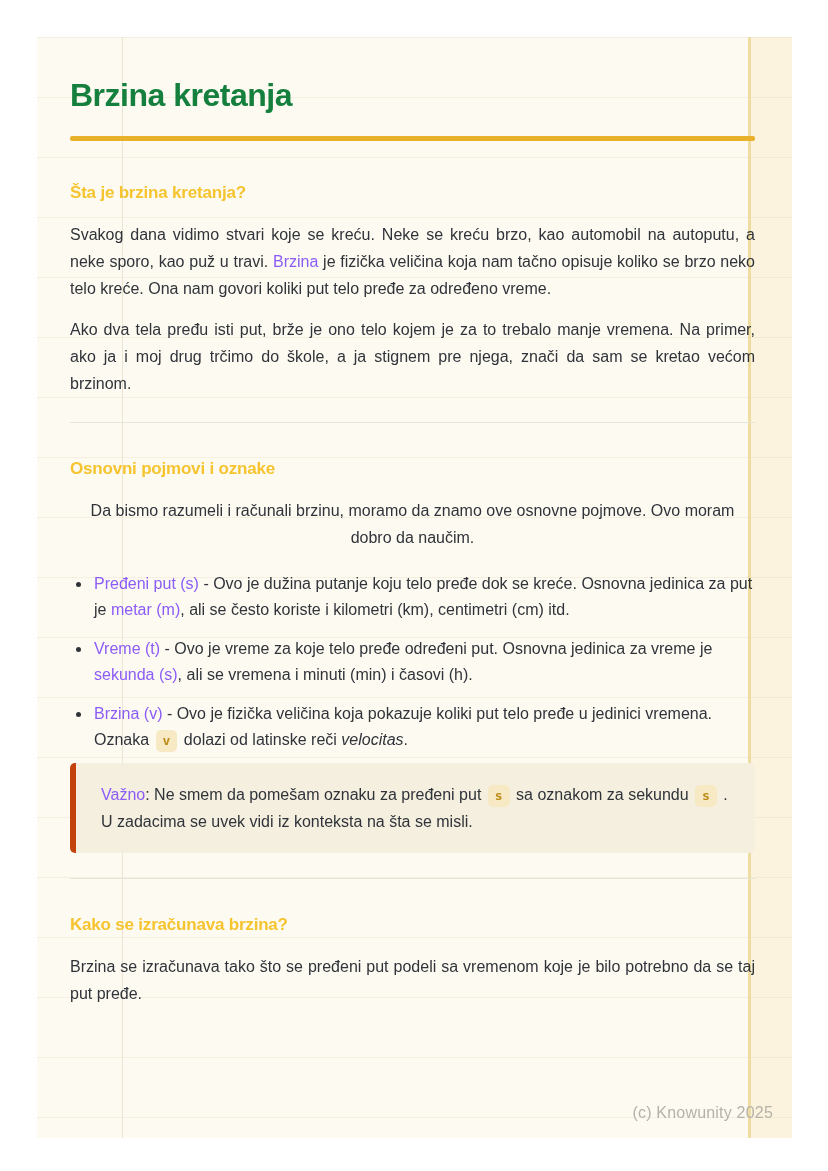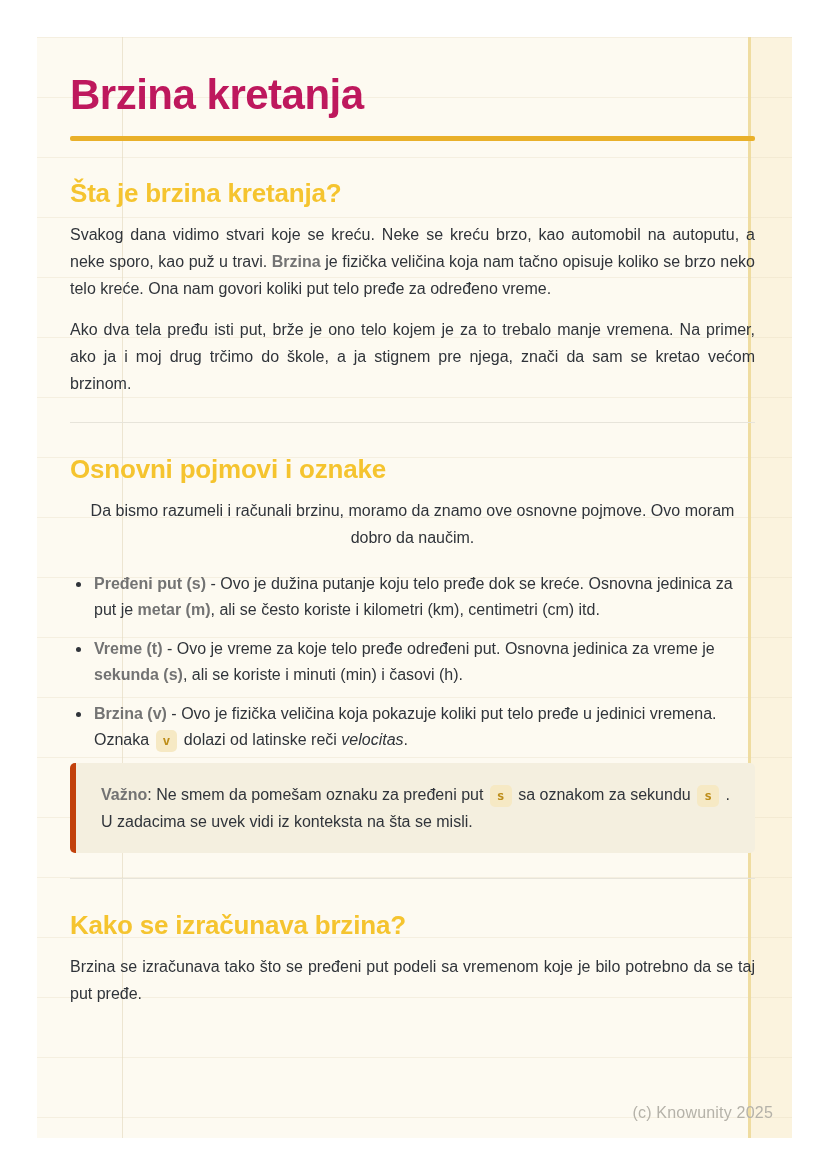--- a/index.html
+++ b/index.html
@@ -61,36 +61,36 @@
     height: 100%;
     background: #fbf3de;
   }
   .content {
     position: relative;
     padding: 34px 37px 0 33px;
     z-index: 1;
   }
   h1.doc-title {
     margin: 0;
-    font-size: 42px;
+    font-size: 32px;
     line-height: 48px;
     font-weight: 800;
     letter-spacing: -0.5px;
-    color: #be185d;
+    color: #15803d;
   }
   .title-rule {
     height: 5px;
     background: #e9b02a;
     border: none;
     margin: 17px 0 0 0;
     border-radius: 2px;
   }
   h2.section-heading {
     margin: 32px 0 0 0;
-    font-size: 26px;
+    font-size: 17px;
     line-height: 28px;
     font-weight: 800;
     letter-spacing: -0.2px;
     color: #f5c42f;
   }
   h2.section-heading.first {
     margin-top: 38px;
   }
   p.body-text {
     margin: 14px 0 0 0;
@@ -110,21 +110,21 @@
     padding: 0 0 0 22px;
     color: #30343a;
   }
   ul.term-list li {
     font-size: 16px;
     line-height: 26px;
     margin: 0 0 13px 0;
     padding-left: 2px;
   }
   ul.term-list li:last-child { margin-bottom: 0; }
-  b, .bold { font-weight: 700; color: #737373; }
+  b, .bold { font-weight: 400; color: #8b5cf6; }
   .italic { font-style: italic; }
   .chip {
     display: inline-block;
     background: #f6e9c4;
     color: #bd8d19;
     font-family: "DejaVu Sans Mono", "Liberation Mono", monospace;
     font-size: 13px;
     font-weight: 700;
     line-height: 1;
     padding: 4px 7px 5px 7px;
@@ -173,21 +173,21 @@
       <p class="body-text">Ako dva tela pređu isti put, brže je ono telo kojem je za to trebalo manje vremena. Na primer, ako ja i moj drug trčimo do škole, a ja stignem pre njega, znači da sam se kretao većom brzinom.</p>
 
       <hr class="divider">
 
       <h2 class="section-heading">Osnovni pojmovi i oznake</h2>
 
       <p class="body-text no-justify">Da bismo razumeli i računali brzinu, moramo da znamo ove osnovne pojmove. Ovo moram dobro da naučim.</p>
 
       <ul class="term-list">
         <li><b>Pređeni put (s)</b><span> - Ovo je dužina putanje koju telo pređe dok se kreće. Osnovna jedinica za put je </span><b>metar (m)</b><span>, ali se često koriste i kilometri (km), centimetri (cm) itd.</span></li>
-        <li><b>Vreme (t)</b><span> - Ovo je vreme za koje telo pređe određeni put. Osnovna jedinica za vreme je </span><b>sekunda (s)</b><span>, ali se koriste i minuti (min) i časovi (h).</span></li>
+        <li><b>Vreme (t)</b><span> - Ovo je vreme za koje telo pređe određeni put. Osnovna jedinica za vreme je </span><b>sekunda (s)</b><span>, ali se vremena i minuti (min) i časovi (h).</span></li>
         <li><b>Brzina (v)</b><span> - Ovo je fizička veličina koja pokazuje koliki put telo pređe u jedinici vremena. Oznaka </span><span class="chip">v</span><span> dolazi od latinske reči </span><span class="italic">velocitas</span><span>.</span></li>
       </ul>
 
       <div class="callout"><b>Važno</b><span>: Ne smem da pomešam oznaku za pređeni put </span><span class="chip">s</span><span> sa oznakom za sekundu </span><span class="chip">s</span><span> . U zadacima se uvek vidi iz konteksta na šta se misli.</span></div>
 
       <hr class="divider">
 
       <h2 class="section-heading">Kako se izračunava brzina?</h2>
 
       <p class="body-text">Brzina se izračunava tako što se pređeni put podeli sa vremenom koje je bilo potrebno da se taj put pređe.</p>

